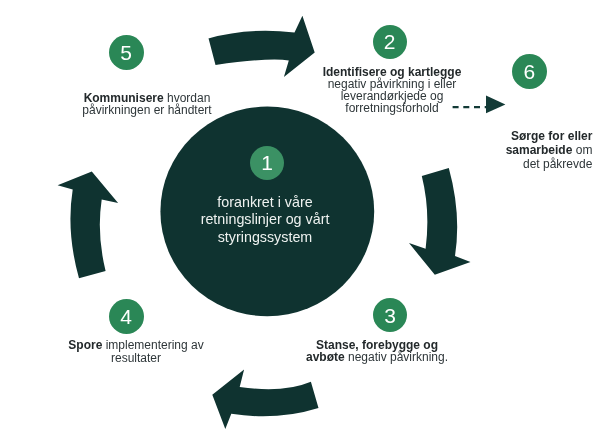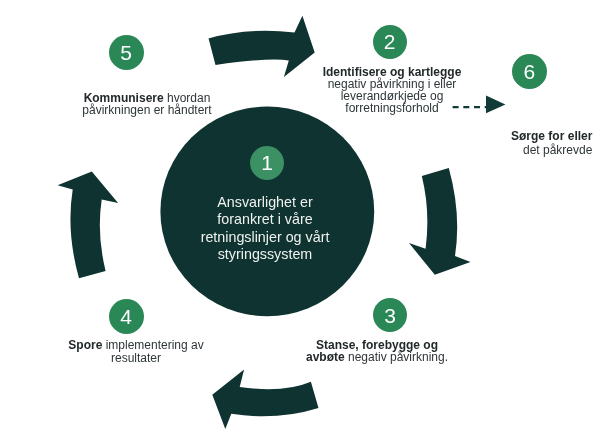--- a/index.html
+++ b/index.html
@@ -34,21 +34,20 @@
     <g>
       <line x1="452.6" y1="107.2" x2="487" y2="107.2" stroke="#123a36" stroke-width="2.2" stroke-dasharray="6 4.7"></line>
       <path d="M486 95.6 L505.4 104.4 L486 113.2 Z" fill="#123a36"></path>
     </g>
   </svg>
 
   <div class="badge" style="left:250px;top:145.5px;width:34px;height:34px;background:#3b9164;">
     <span>1</span>
   </div>
   <div class="ctr" style="left:165px;top:194.2px;width:200px;">
-    <div>Ansvarlighet er</div>
     <div>forankret i våre</div>
     <div>retningslinjer og vårt</div>
     <div>styringssystem</div>
   </div>
 
   <div class="badge" style="left:372.5px;top:24.5px;width:34px;height:34px;">
     <span>2</span>
   </div>
   <div class="cap" style="left:311px;top:65.8px;width:162px;">
     <div><b>Identifisere og kartlegge</b><span></span></div>
@@ -79,16 +78,17 @@
   <div class="cap" style="left:66px;top:82.8px;width:162px;margin-top:9px;">
     <div><b>Kommunisere</b><span> hvordan</span></div>
     <div><b></b><span>påvirkningen er håndtert</span></div>
   </div>
 
   <div class="badge" style="left:511.8px;top:53.7px;width:35px;height:35px;">
     <span>6</span>
   </div>
   <div class="cap left" style="left:482.4px;top:129px;width:110px;">
     <div><b>Sørge for eller</b><span></span></div>
+    <div><b>samarbeide</b><span> om</span></div>
     <div><b></b><span>det påkrevde</span></div>
   </div>
 
 </div>
 
 </body></html>

